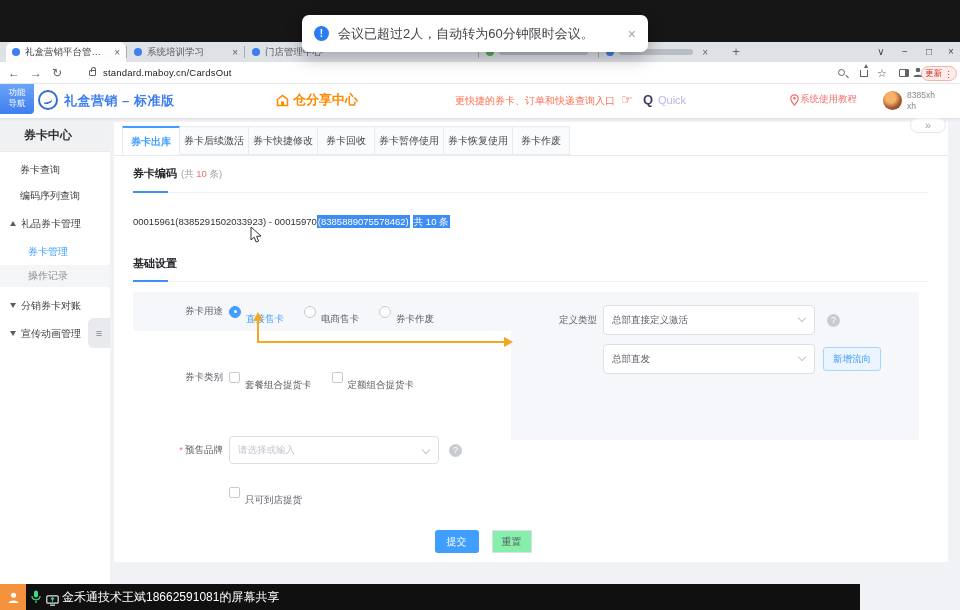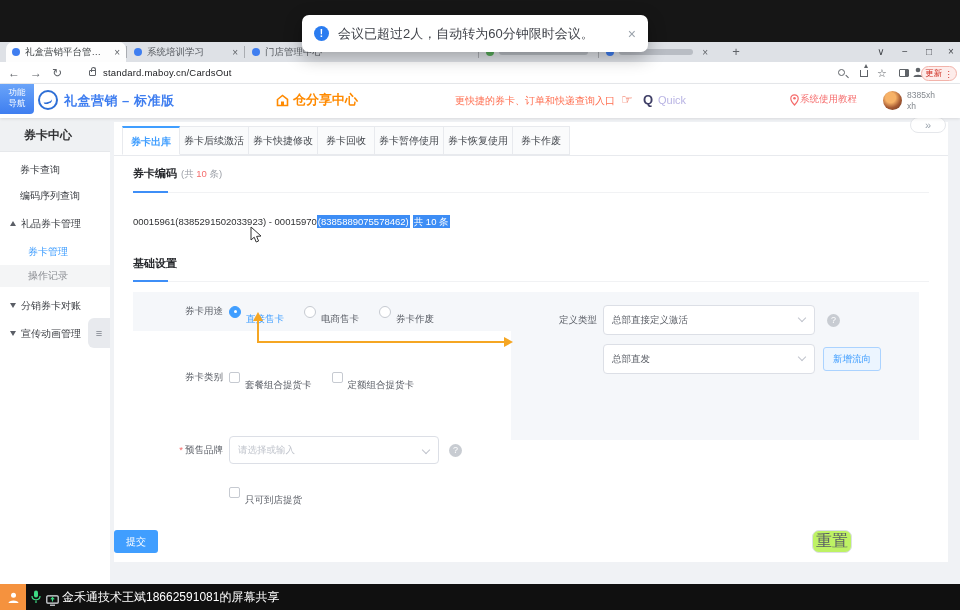--- a/index.html
+++ b/index.html
@@ -2,21 +2,21 @@
 <html><head>
 <meta charset="utf-8">
 <style>
   * { box-sizing: border-box; margin: 0; padding: 0; }
   html,body { width:960px; height:610px; }
   body { font-family:"Liberation Sans","DejaVu Sans",sans-serif; position:relative; background:#f0f2f5; overflow:hidden; }
   .abs { position:absolute; }
 
   
   .letterbox-top { left:0; top:0; width:960px; height:42px; background:#161616; }
-  .bottom-bar { left:0; top:584px; width:960px; height:26px; background:#101010; }
+  .bottom-bar { left:0; top:584px; width:860px; height:26px; background:#101010; }
 
   
   .tabstrip { left:0; top:42px; width:960px; height:20px; background:#dee1e6; }
   .btab { position:absolute; top:0; height:20px; display:flex; align-items:center; padding:0 6px; font-size:9.5px; color:#54585e; }
   .btab.active { background:#fdfdfd; border-radius:7px 7px 0 0; color:#3c4043; }
   .btab .fav { width:8px; height:8px; border-radius:50%; margin-right:5px; flex:0 0 auto; }
   .fav-blue { background:#3f7ef0; }
   .fav-green { background:#57ab5a; }
   .btab .ttl { white-space:nowrap; overflow:hidden; text-overflow:ellipsis; flex:1; }
   .btab .tclose { margin-left:5px; font-size:10px; color:#5f6368; }
@@ -106,23 +106,23 @@
   .rp-label { width:86px; text-align:right; margin-right:6px; flex:0 0 auto; }
   .rp-select { width:212px; height:30px; }
   .rp-select .chev { top:9px; }
   .add-flow-btn { margin-left:8px; height:24px; padding:0 9px; background:#ecf5ff; border:1px solid #abd3ff; border-radius:3px; color:#409eff; font-size:9.5px; line-height:22px; }
 
   
   .anno { background:#f5a623; position:absolute; z-index:4; }
   .anno-tri-up { position:absolute; width:0; height:0; border-left:5px solid transparent; border-right:5px solid transparent; border-bottom:9px solid #f5a623; z-index:4; }
   .anno-tri-right { position:absolute; width:0; height:0; border-top:5px solid transparent; border-bottom:5px solid transparent; border-left:9px solid #f5a623; z-index:4; }
 
-  .btn-row { position:absolute; left:0; top:408px; width:738px; display:flex; justify-content:space-between; gap:13px; }
+  .btn-row { position:absolute; left:0; top:408px; width:738px; display:flex; justify-content:center; gap:13px; }
   .btn-primary { width:44px; height:23px; background:#409eff; color:#fff; border:none; border-radius:3px; font-size:10px; font-family:inherit; }
-  .btn-plain { width:40px; height:23px; background:#bef264; color:#5a5e66; border:1px solid #dcdfe6; border-radius:7px; font-size:16px; font-family:inherit; }
+  .btn-plain { width:40px; height:23px; background:#86efac; color:#5a5e66; border:1px solid #dcdfe6; border-radius:1px; font-size:10px; font-family:inherit; }
 
   
   .notif { left:302px; top:15px; width:346px; height:37px; background:#fff; border-radius:7px; box-shadow:0 5px 18px rgba(0,0,0,.3); display:flex; align-items:center; padding:0 12px; gap:9px; z-index:50; }
   .notif-icon { width:15px; height:15px; border-radius:50%; background:#2b7cf0; color:#fff; font-size:10px; font-weight:bold; text-align:center; line-height:15px; flex:0 0 auto; }
   .notif-text { font-size:13px; color:#40434a; white-space:nowrap; }
   .notif-close { margin-left:auto; font-size:14px; color:#9aa2ab; }
 
   
   .person-sq { position:absolute; left:0; top:0; width:26px; height:26px; background:#f5923e; display:flex; align-items:center; justify-content:center; }
   .share-text { position:absolute; left:62px; top:0; height:26px; line-height:26px; color:#fff; font-size:12px; }

